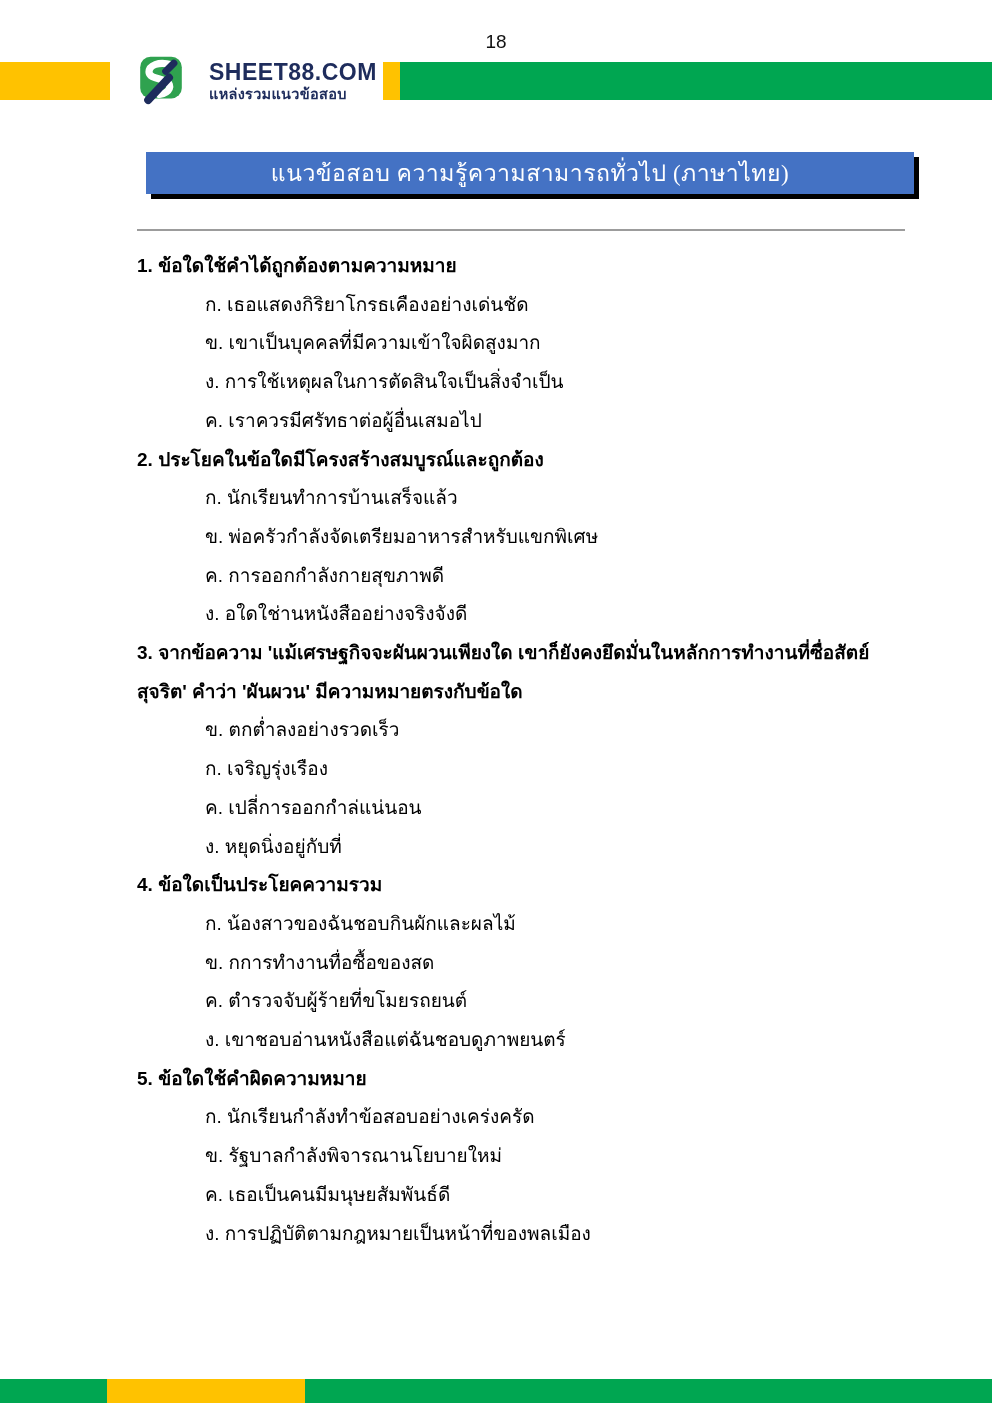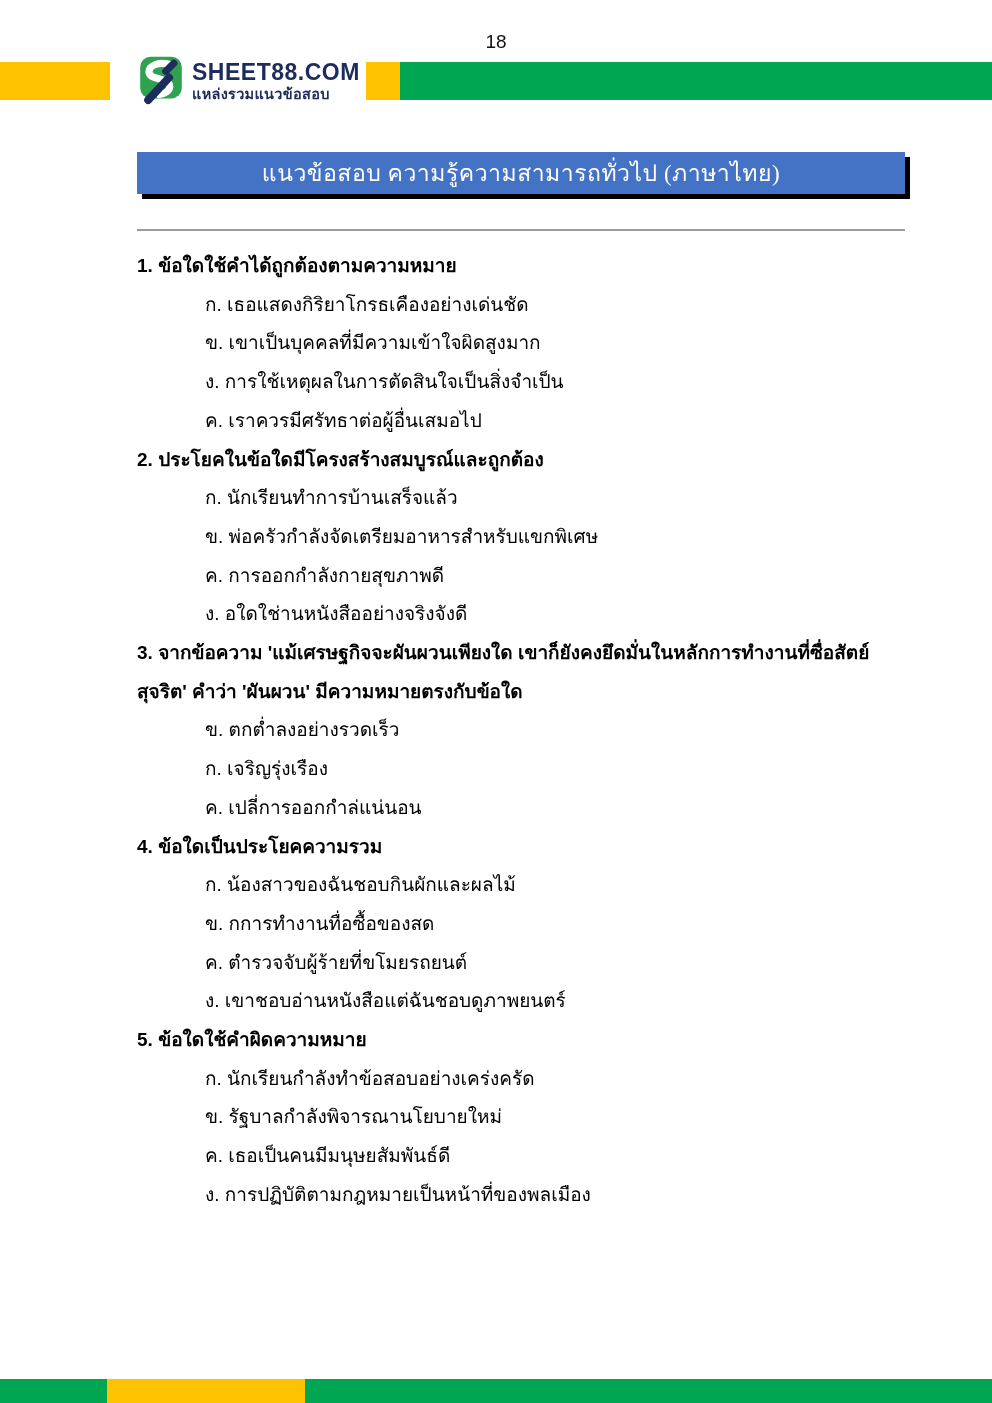--- a/index.html
+++ b/index.html
@@ -24,36 +24,36 @@
     font-size:19px;color:#111;
   }
   
   .bar{position:absolute;height:38px;top:62px;}
   .bar-yellow-left{left:0;width:110px;background:var(--yellow);}
   .bar-yellow-mid{left:337px;width:63px;background:var(--yellow);}
   .bar-green-right{left:400px;width:592px;background:var(--green);}
   
   .logo{
     position:absolute;left:137px;top:55px;
-    display:flex;align-items:flex-start;gap:7px;background:#fff;
+    display:flex;align-items:flex-start;gap:24px;background:#fff;
     padding-right:6px;
   }
   .logo-icon{width:48px;height:50px;flex:0 0 auto;}
   .logo-text{display:flex;flex-direction:column;padding-top:5px;}
   .logo-brand{
     font-size:23px;font-weight:bold;color:var(--navy);
     letter-spacing:0.5px;line-height:24px;
   }
   .logo-tagline{
     font-size:14.5px;font-weight:bold;color:var(--navy);
     line-height:20px;letter-spacing:0.3px;
   }
   
   .title-banner{
-    position:absolute;left:137px;top:152px;width:768px;height:42px;
+    position:absolute;left:146px;top:152px;width:768px;height:42px;
     background:var(--banner-blue);
     box-shadow:5px 5px 0 0 #000;
     display:flex;align-items:center;justify-content:center;
   }
   .title-banner span{
     color:#fff;font-size:23px;font-family:"Liberation Serif",serif;
     letter-spacing:0.5px;
   }
   .divider{
     position:absolute;left:137px;top:229px;width:768px;height:2px;
@@ -122,20 +122,21 @@
     <div class="q-option">ข. พ่อครัวกำลังจัดเตรียมอาหารสำหรับแขกพิเศษ</div>
     <div class="q-option">ค. การออกกำลังกายสุขภาพดี</div>
     <div class="q-option">ง. อใดใช่านหนังสืออย่างจริงจังดี</div>
   </div>
 
   <div class="question">
     <div class="q-stem"><span>3.</span> <span>จากข้อความ 'แม้เศรษฐกิจจะผันผวนเพียงใด เขาก็ยังคงยึดมั่นในหลักการทำงานที่ซื่อสัตย์สุจริต' คำว่า 'ผันผวน' มีความหมายตรงกับข้อใด</span></div>
     <div class="q-option">ข. ตกต่ำลงอย่างรวดเร็ว</div>
     <div class="q-option">ก. เจริญรุ่งเรือง</div>
     <div class="q-option">ค. เปลี่การออกกำล่แน่นอน</div>
+    <div class="q-option">ง. หยุดนิ่งอยู่กับที่</div>
   </div>
 
   <div class="question">
     <div class="q-stem"><span>4.</span> <span>ข้อใดเป็นประโยคความรวม</span></div>
     <div class="q-option">ก. น้องสาวของฉันชอบกินผักและผลไม้</div>
     <div class="q-option">ข. กการทำงานทื่อซื้อของสด</div>
     <div class="q-option">ค. ตำรวจจับผู้ร้ายที่ขโมยรถยนต์</div>
     <div class="q-option">ง. เขาชอบอ่านหนังสือแต่ฉันชอบดูภาพยนตร์</div>
   </div>
 

